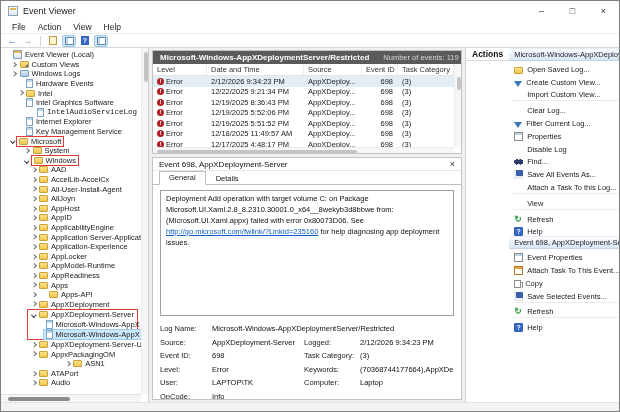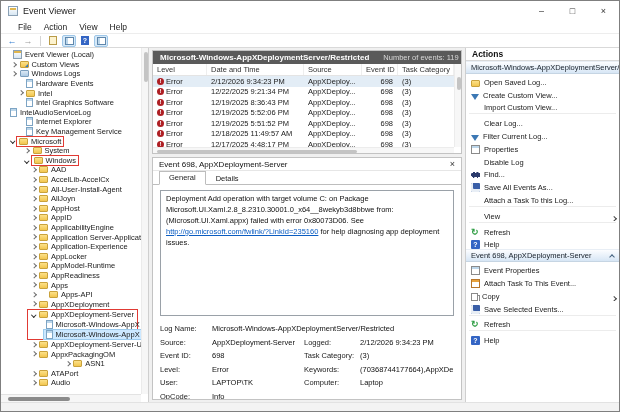--- a/index.html
+++ b/index.html
@@ -9,21 +9,21 @@
 
   
   .titlebar { height:20px; display:flex; align-items:center; padding-left:7px; background:#fff; }
   .app-icon { width:10px; height:10px; border:1px solid #8aa0b4; background:linear-gradient(#ffffff,#d8e7f3); position:relative; flex:none; }
   .app-icon::before { content:""; position:absolute; left:1px; right:1px; top:1px; height:2px; background:#e0b64e; }
   .title-text { font-size:9px; color:#1a1a1a; margin-left:5px; }
   .win-controls { margin-left:auto; display:flex; height:100%; }
   .win-btn { width:31px; height:100%; display:flex; align-items:center; justify-content:center; font-size:9px; color:#333; }
 
   
-  .menubar { height:13px; display:flex; align-items:center; padding-left:11px; border-bottom:1px solid #ededed; background:#fff; }
+  .menubar { height:13px; display:flex; align-items:center; padding-left:5px; border-bottom:1px solid #ededed; background:#fff; }
   .menu-item { font-size:8.5px; color:#222; padding:0 6px; }
 
   
   .toolbar { height:14px; display:flex; align-items:center; padding-left:4px; gap:2px; border-bottom:1px solid #d9d9d9; background:#fff; }
   .tb-btn { width:14px; height:12px; display:flex; align-items:center; justify-content:center; border-radius:2px; font-size:9px; }
   .tb-btn.active { background:#d6e9f8; border:1px solid #9fc7e8; }
   .tb-sep { width:1px; height:10px; background:#d4d4d4; margin:0 3px; }
   .arrow-back { color:#2f7bd0; font-weight:bold; }
   .arrow-fwd { color:#9a9a9a; font-weight:bold; }
   .tb-doc { width:8px; height:9px; background:#fdf3cf; border:1px solid #b99b48; }
@@ -94,21 +94,21 @@
   .tab { font-size:7.5px; color:#222; padding:1px 9px 2px 9px; border:1px solid transparent; border-bottom:none; margin-bottom:-1px; }
   .tab.active { background:#fff; border-color:#bdbdbd; border-bottom:1px solid #fff; }
   .desc-box { margin:5px 7px 0 7px; height:126px; border:1px solid #9aa1a8; background:#fff; padding:3px 5px; font-size:7.5px; line-height:1.45; color:#111; overflow:hidden; overflow-wrap:anywhere; flex:none; }
   .desc-box a { color:#0b5dc2; text-decoration:underline; }
   .detail-fields { margin:6px 7px 0 7px; display:grid; grid-template-columns:52px 92px 56px 1fr; font-size:7.5px; line-height:13.5px; color:#111; }
   .fl { color:#222; }
   .fv { white-space:nowrap; overflow:visible; }
   .fv2 { white-space:nowrap; overflow:hidden; }
 
   
-  .actions-panel { width:154px; flex:none; background:#fff; border-left:1px solid #cfcfcf; display:flex; flex-direction:column; overflow:hidden; }
+  .actions-panel { width:154px; flex:none; background:#fff; border-left:1px solid #cfcfcf; display:flex; flex-direction:row; overflow:hidden; }
   .actions-title { height:13px; font-size:8.5px; font-weight:bold; color:#111; padding:1px 6px 0 6px; border-bottom:1px solid #d8d8d8; flex:none; }
   .section-header { height:13px; display:flex; align-items:center; padding:0 5px; font-size:7.5px; color:#17202a; background:linear-gradient(#fcfdff,#d7e6f5); border-top:1px solid #e8eef5; border-bottom:1px solid #c6d5e3; white-space:nowrap; overflow:hidden; }
   .collapse-arrow { margin-left:auto; flex:none; width:4px; height:4px; border-right:1px solid #44617e; border-bottom:1px solid #44617e; transform:rotate(-135deg); margin-top:2px; }
   .action-item { height:12.8px; display:flex; align-items:flex-end; gap:4px; padding-left:5px; font-size:7.5px; color:#1a1a1a; white-space:nowrap; overflow:hidden; }
   .action-sep { height:0; border-top:1px solid #ececec; margin:1px 3px; }
   .sub-arrow { margin-left:auto; margin-right:4px; flex:none; width:3.5px; height:3.5px; border-right:1px solid #444; border-bottom:1px solid #444; transform:rotate(-45deg); }
   .ai { width:9px; height:9px; flex:none; position:relative; }
   .ai.none { visibility:hidden; }
   .ai.open-folder { background:linear-gradient(#fce189,#f2c64f); border:1px solid #c9a23c; border-radius:1px; height:7px; margin-top:1px; }
   .ai.filter { width:0; height:0; border-left:4px solid transparent; border-right:4px solid transparent; border-top:6px solid #3c78b4; margin-top:1px; }
@@ -210,21 +210,21 @@
               <span class="tlabel">Intel</span>
             </span>
           </div>
           <div class="tree-row" style="padding-left: 16px;">
             <span class="arrow-slot"></span>
             <span class="labelbox">
               <span class="ticon log"></span>
               <span class="tlabel">Intel Graphics Software</span>
             </span>
           </div>
-          <div class="tree-row" style="padding-left: 0;">
+          <div class="tree-row" style="padding-left: 27px; font-family: Liberation Mono, monospace;">
             <span class="arrow-slot"></span>
             <span class="labelbox">
               <span class="ticon log"></span>
               <span class="tlabel">IntelAudioServiceLog</span>
             </span>
           </div>
           <div class="tree-row" style="padding-left: 16px;">
             <span class="arrow-slot"></span>
             <span class="labelbox">
               <span class="ticon log"></span>

